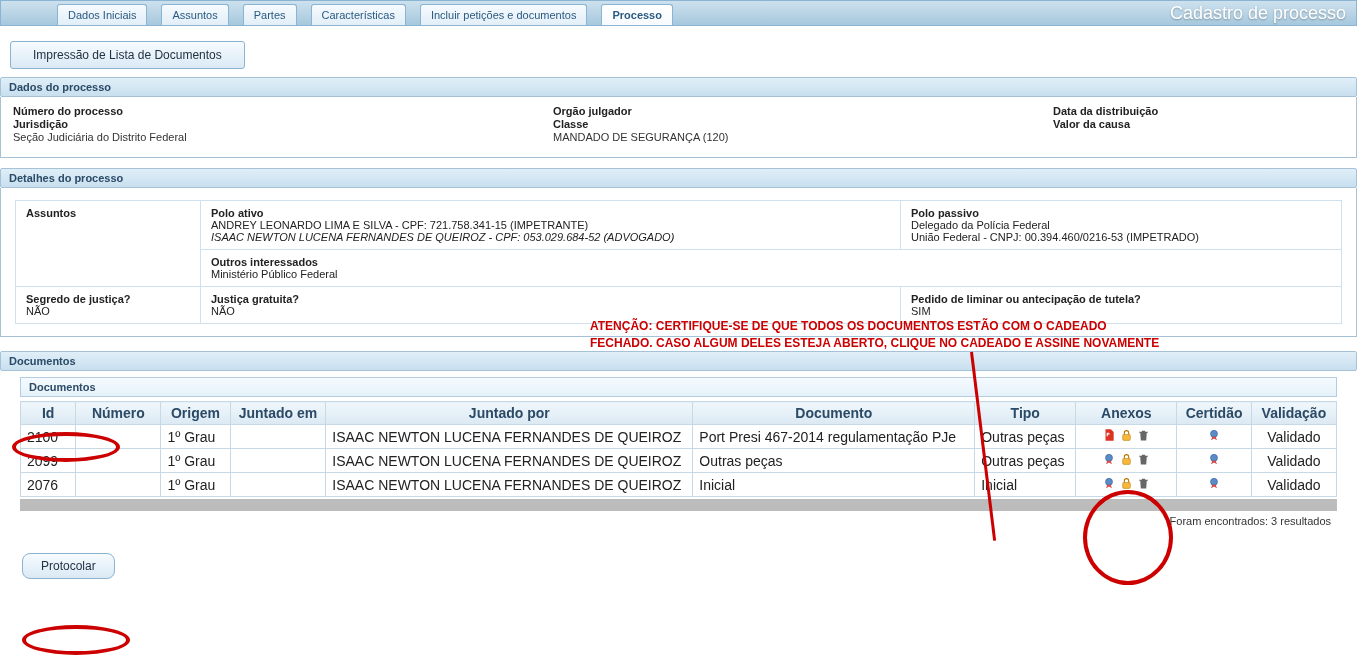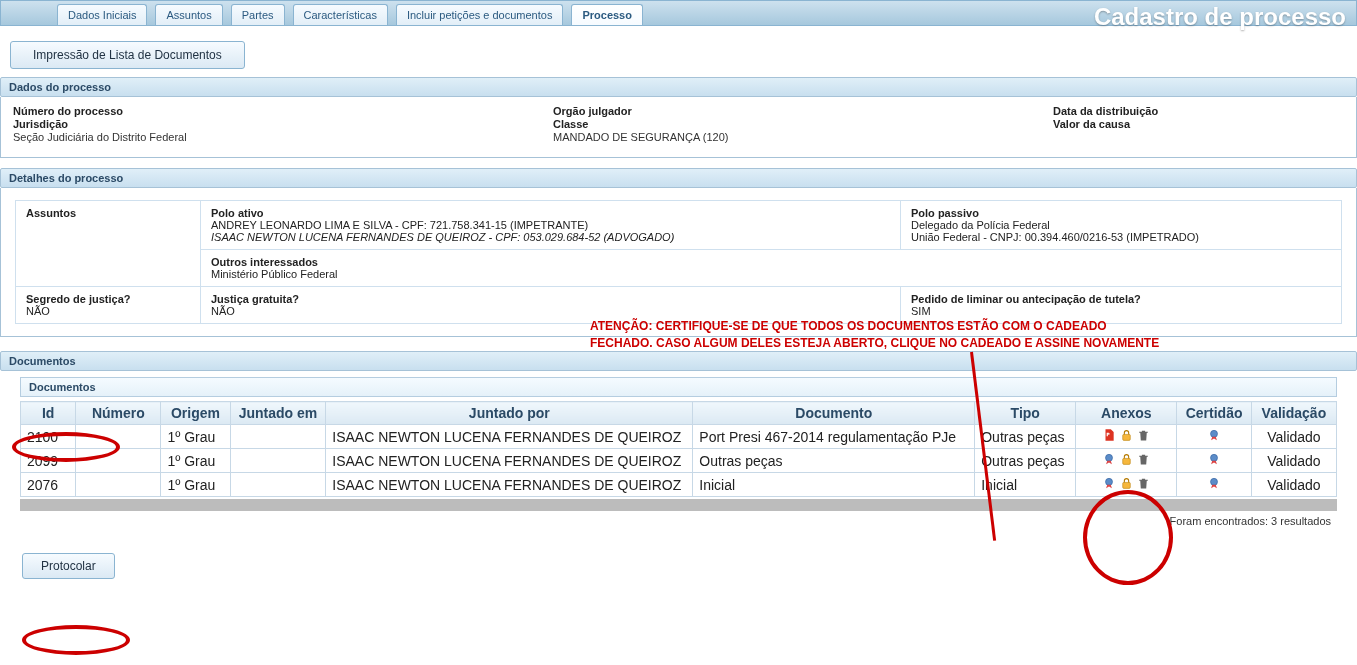--- a/index.html
+++ b/index.html
@@ -9,43 +9,43 @@
 
 .headerbar {
   background: linear-gradient(to bottom, #cde1ee, #a6c8dd);
   border: 1px solid #8ab4d1;
   height: 26px;
   padding-left: 16px;
   display: flex;
   align-items: center;
   position: relative;
 }
-.tabs { display: flex; gap: 8px; padding-left: 40px; }
+.tabs { display: flex; gap: 14px; padding-left: 40px; }
 .tab {
   background: linear-gradient(to bottom, #f6fbff, #e2eef7);
   border: 1px solid #8ab4d1;
   border-bottom: none;
   border-radius: 3px 3px 0 0;
   padding: 4px 10px;
   font-size: 11px;
   color: #2b5a80;
   cursor: pointer;
   margin-top: 2px;
 }
 .tab.active {
   background: linear-gradient(to bottom, #ffffff, #f6fbff);
   font-weight: bold;
 }
 .page-title-right {
   position: absolute;
   right: 10px;
   top: 2px;
   color: #fff;
-  font-size: 24px;
-  font-weight: bold;
+  font-size: 18px;
+  font-weight: normal;
   text-shadow: 0 1px 2px rgba(0,0,0,0.3);
 }
 .btn-row { padding: 15px 10px 8px 10px; display: flex; gap: 18px; }
 .big-btn {
   background: linear-gradient(to bottom, #f6fbff, #dbe9f4);
   border: 1px solid #8ab4d1;
   border-radius: 3px;
   padding: 6px 22px;
   font-size: 12px;
   color: #234;
@@ -134,21 +134,21 @@
 }
 .doc-table td.center { text-align: center; }
 .icons { display: inline-flex; gap: 4px; align-items: center; }
 .results-line { text-align: right; font-size: 11px; padding: 4px 6px 2px 0; color: #333; }
 .grey-bar { height: 12px; background: #bcbcbc; margin-top: 2px; }
 
 .protocolar {
   margin: 18px 0 0 22px;
   background: linear-gradient(to bottom, #f6fbff, #dbe9f4);
   border: 1px solid #8ab4d1;
-  border-radius: 3px;
+  border-radius: 8px;
   padding: 5px 18px;
   font-size: 12px;
   color: #234;
   cursor: pointer;
 }
 
 svg.pdf { width: 14px; height: 14px; }
 svg.lock { width: 13px; height: 13px; }
 svg.trash { width: 13px; height: 13px; }
 svg.seal { width: 14px; height: 14px; }

